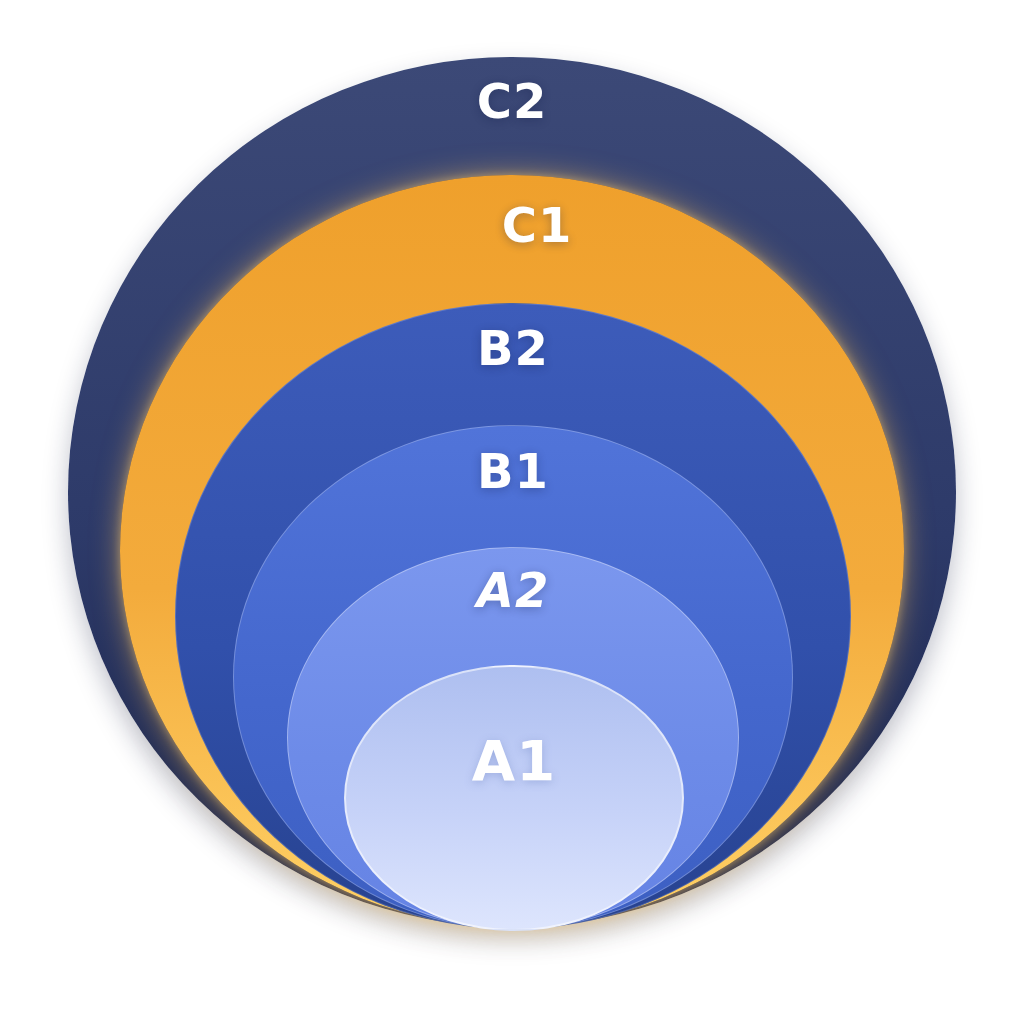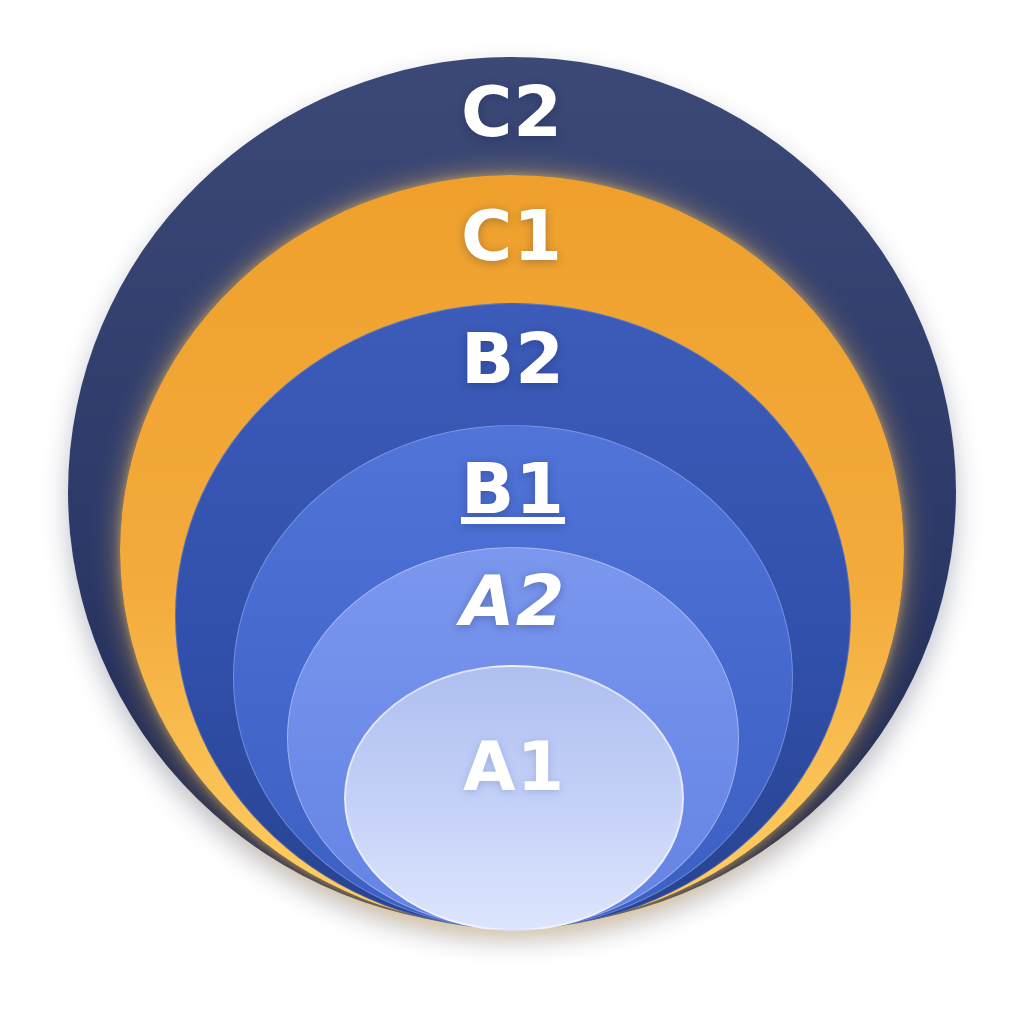--- a/index.html
+++ b/index.html
@@ -31,47 +31,47 @@
   .ring-a2 { left: 287px; top: 547px; width: 450px; height: 380px;
              border: 1.5px solid rgba(255,255,255,.35); }
   .ring-a1 { left: 344px; top: 665px; width: 336px; height: 262px;
              border: 2px solid rgba(255,255,255,.55); }
 
   .label {
     position: absolute;
     left: 50%;
     transform: translateX(-50%);
     font-weight: 700;
-    font-size: 70px;
+    font-size: 48px;
     line-height: 1;
     letter-spacing: 1px;
     color: #ffffff;
     text-shadow: 0 2px 10px rgba(15,25,70,.30);
     white-space: nowrap;
     user-select: none;
   }
   .ring-c2 .label { top: 20px; }
   .ring-c1 .label { top: 26px; }
   .ring-b2 .label { top: 20px; text-align: right; }
-  .ring-b1 .label { top: 28px; text-decoration: underline; }
+  .ring-b1 .label { top: 21px; }
   .ring-a2 .label { top: 18px; font-style: italic; }
-  .ring-a1 .label { top: 66px; font-size: 68px;
+  .ring-a1 .label { top: 66px; font-size: 56px;
                     text-shadow: 0 2px 8px rgba(120,140,200,.45); }
 </style>
 </head>
 <body>
 
 <div class="canvas">
 
   <div class="ring ring-c2" style="background: linear-gradient(rgb(60, 73, 119) 0%, rgb(45, 58, 105) 55%, rgb(28, 37, 73) 100%);">
     <span class="label" style="color: rgb(255, 255, 255);">C2</span>
   </div>
 
   <div class="ring ring-c1" style="background: linear-gradient(rgb(239, 160, 44) 0%, rgb(243, 171, 60) 55%, rgb(255, 209, 102) 100%);">
-    <span class="label" style="color: rgb(255, 255, 255);">C1</span>
+    <span class="label" style="color: rgb(255, 255, 255); margin-left: 25px;">C1</span>
   </div>
 
   <div class="ring ring-b2" style="background: linear-gradient(rgb(61, 92, 186) 0%, rgb(49, 80, 171) 55%, rgb(39, 66, 143) 100%);">
     <span class="label" style="color: rgb(255, 255, 255);">B2</span>
   </div>
 
   <div class="ring ring-b1" style="background: linear-gradient(rgb(81, 116, 217) 0%, rgb(68, 103, 205) 55%, rgb(60, 95, 194) 100%);">
     <span class="label" style="color: rgb(255, 255, 255);">B1</span>
   </div>
 

